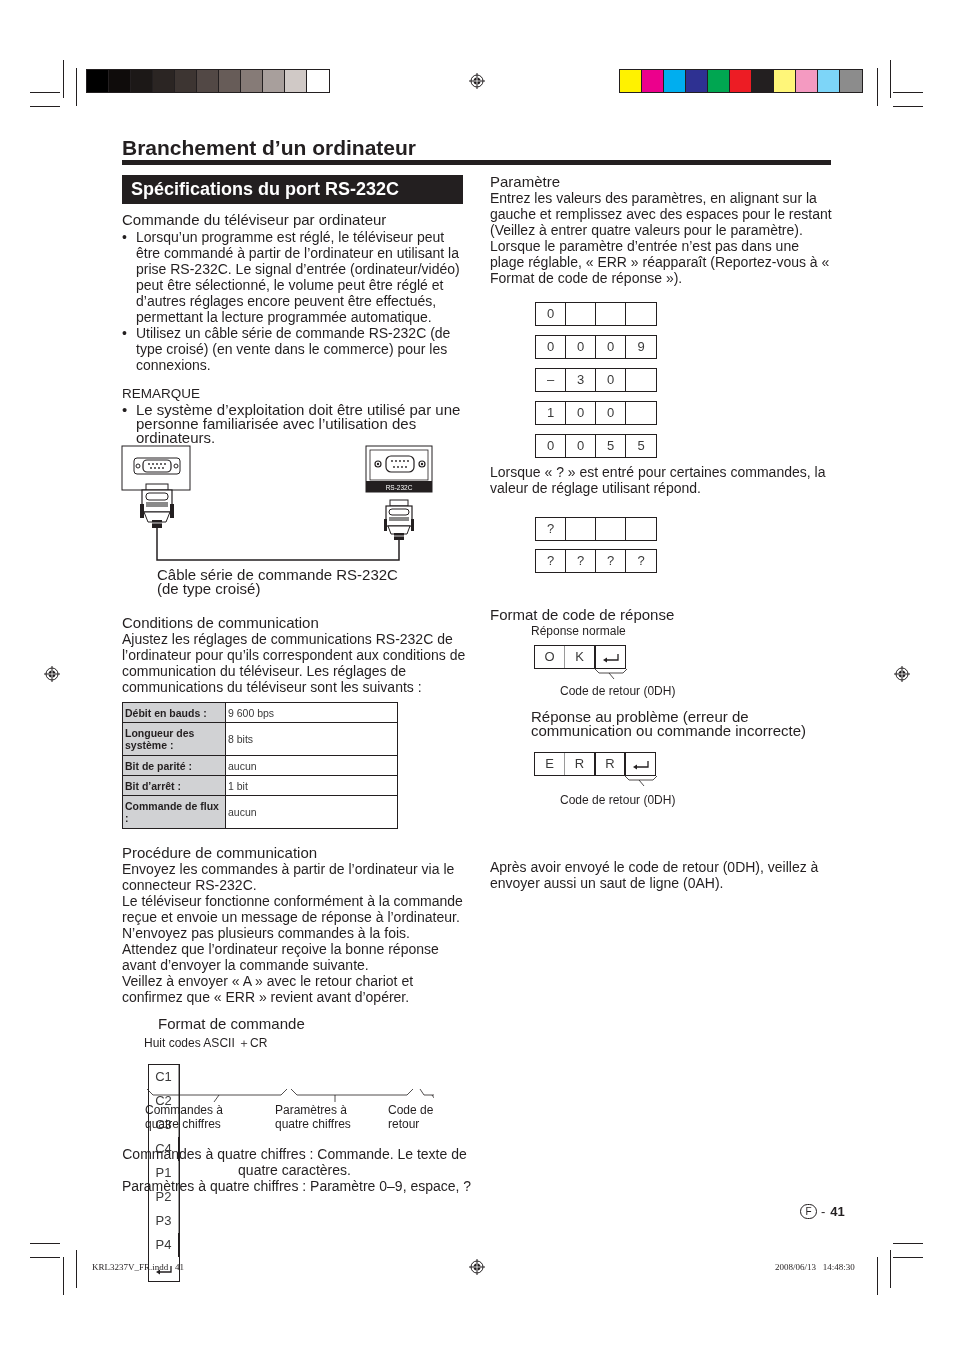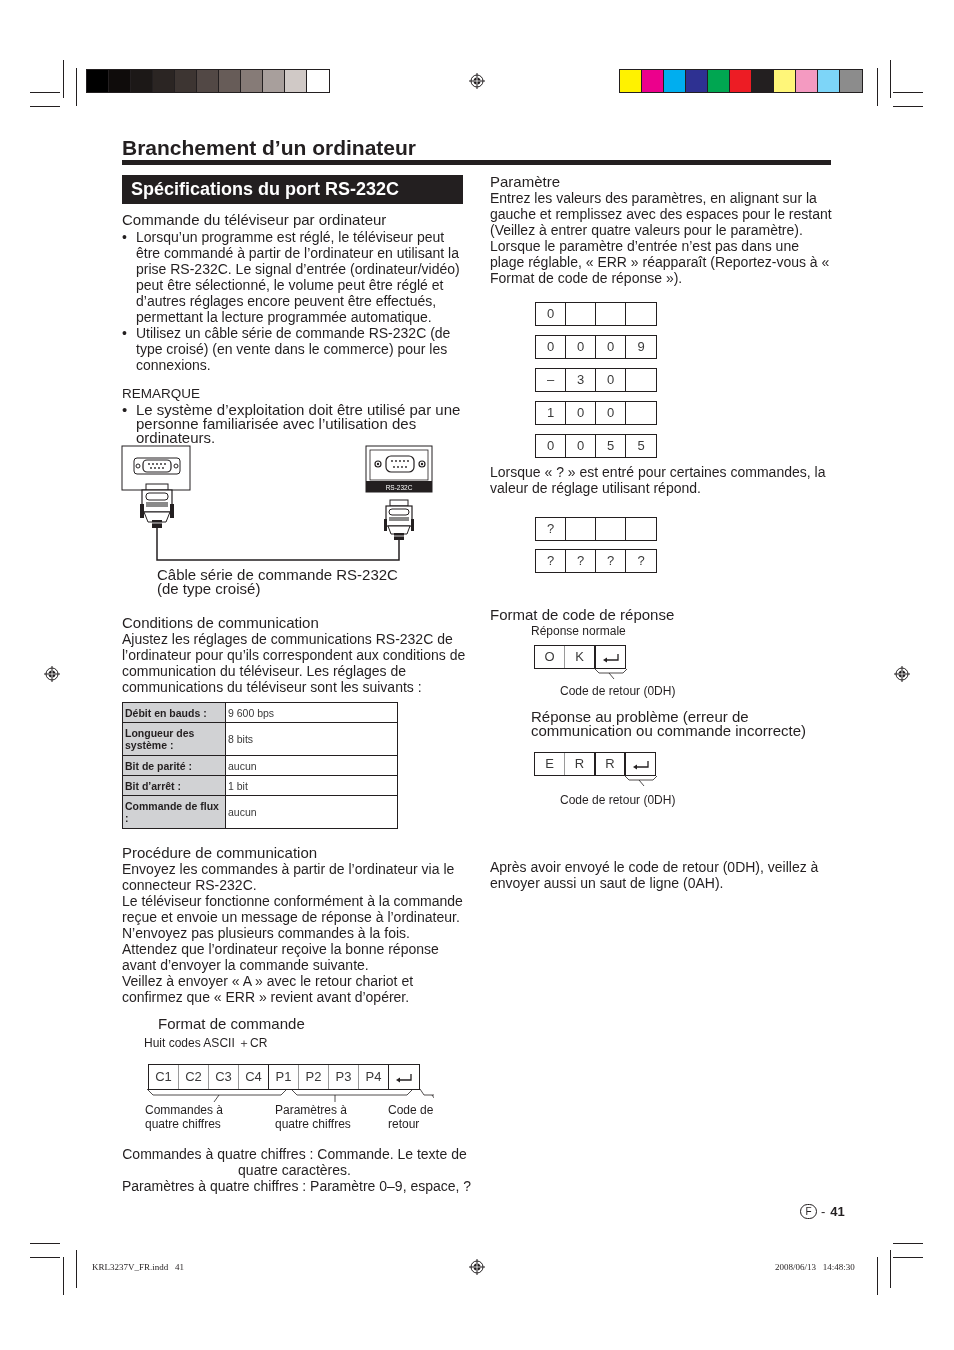--- a/index.html
+++ b/index.html
@@ -254,21 +254,21 @@
   <div>Envoyez les commandes à partir de l’ordinateur via le connecteur RS-232C.</div>
   <div>Le téléviseur fonctionne conformément à la commande reçue et envoie un message de réponse à l’ordinateur.</div>
   <div>N’envoyez pas plusieurs commandes à la fois.</div>
   <div>Attendez que l’ordinateur reçoive la bonne réponse avant d’envoyer la commande suivante.</div>
   <div>Veillez à envoyer « A » avec le retour chariot et confirmez que « ERR » revient avant d’opérer.</div>
 </div>
 
 <div class="h2" style="left:122px;top:1016px;margin-left:36px;">Format de commande</div>
 <div class="small-text" style="left:144px;top:1036px;font-size:12px;">Huit codes ASCII ＋CR</div>
 
-<div class="box-row cmd-row" style="left:148px;top:1064px;">
+<div class="box-row cmd-row" style="left:148px;top:1064px;flex-direction:column;">
   <div class="cell">C1</div>
   <div class="cell">C2</div>
   <div class="cell">C3</div>
   <div class="cell sep">C4</div>
   <div class="cell">P1</div>
   <div class="cell">P2</div>
   <div class="cell">P3</div>
   <div class="cell sep">P4</div>
   <div class="cell">
     <svg width="18" height="10" viewBox="0 0 18 10" style="vertical-align:middle">

